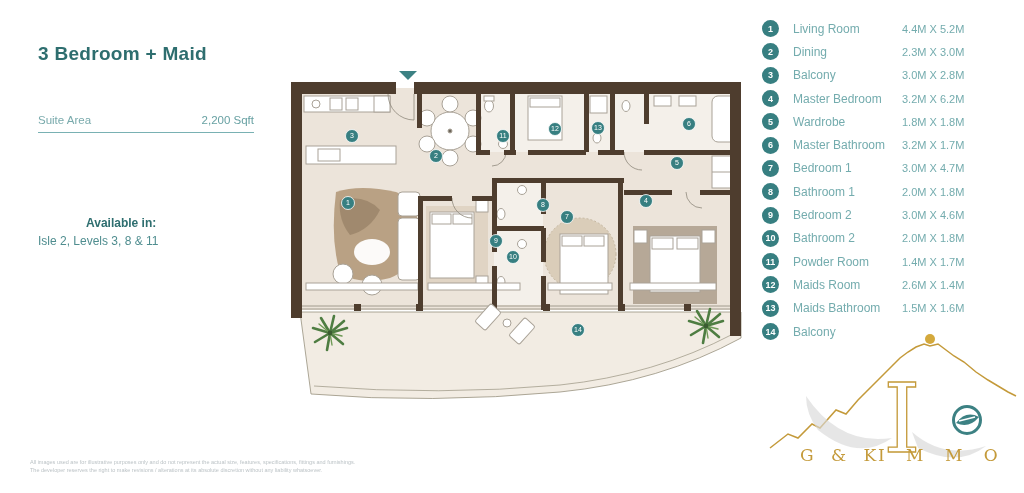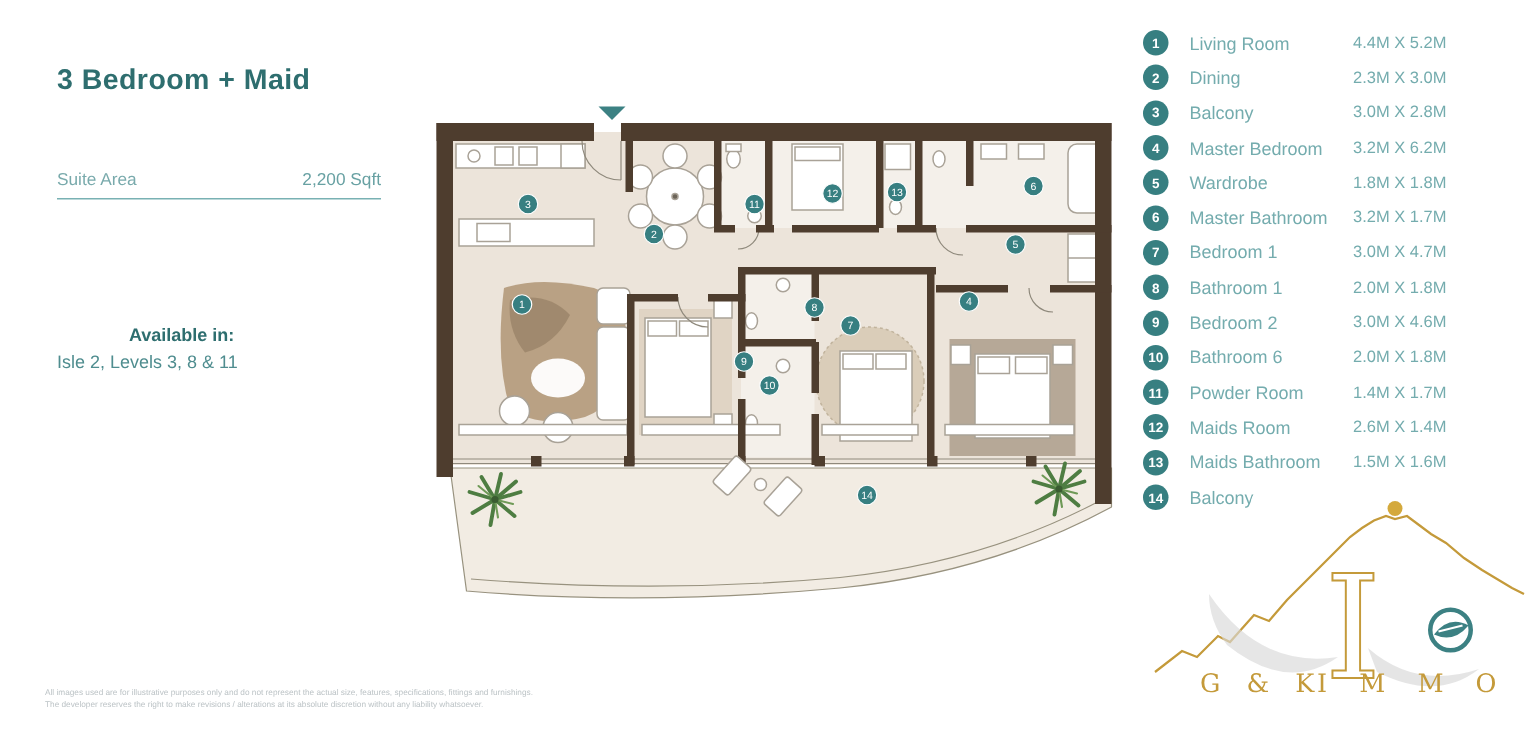--- a/index.html
+++ b/index.html
@@ -322,21 +322,21 @@
         <span class="legend-label">Bathroom 1</span>
         <span class="legend-dims">2.0M X 1.8M</span>
       </div>
       <div class="legend-row">
         <span class="legend-badge">9</span>
         <span class="legend-label">Bedroom 2</span>
         <span class="legend-dims">3.0M X 4.6M</span>
       </div>
       <div class="legend-row">
         <span class="legend-badge">10</span>
-        <span class="legend-label">Bathroom 6</span>
+        <span class="legend-label">Bathroom 2</span>
         <span class="legend-dims">2.0M X 1.8M</span>
       </div>
       <div class="legend-row">
         <span class="legend-badge">11</span>
         <span class="legend-label">Powder Room</span>
         <span class="legend-dims">1.4M X 1.7M</span>
       </div>
       <div class="legend-row">
         <span class="legend-badge">12</span>
         <span class="legend-label">Maids Room</span>

